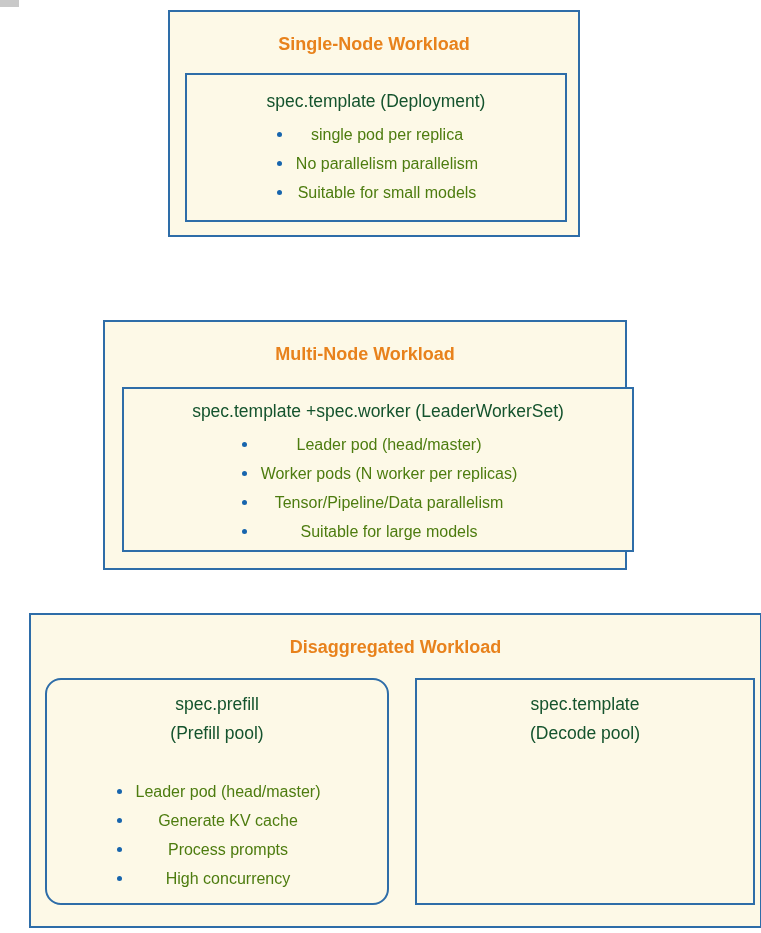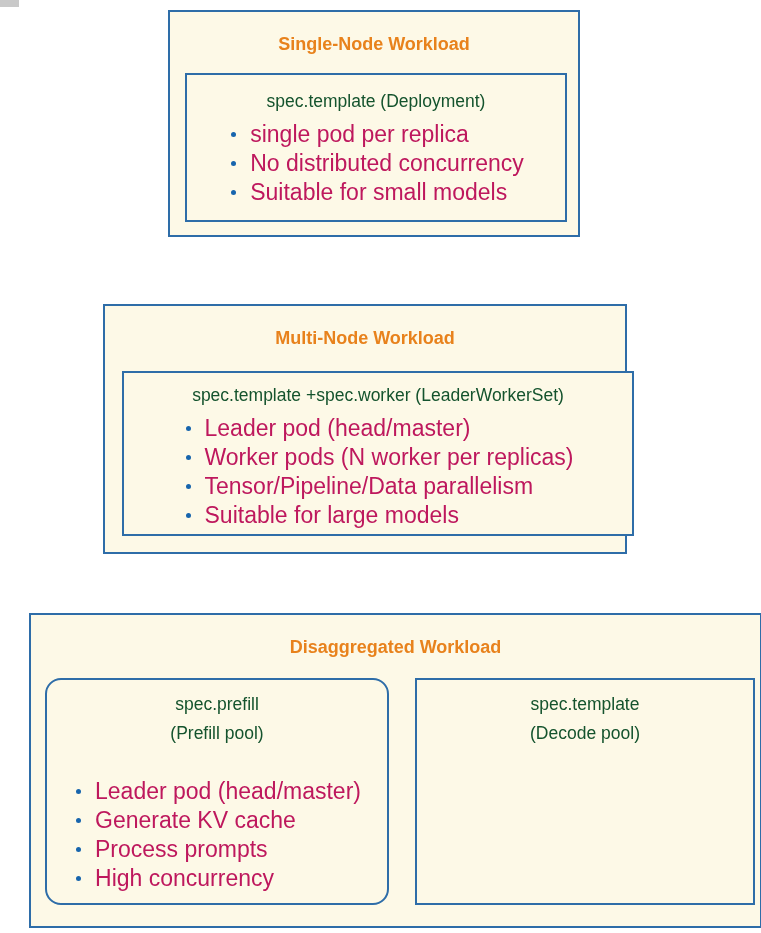--- a/index.html
+++ b/index.html
@@ -24,21 +24,21 @@
     height: 7px;
     background: #c9c9c9;
   }
   .outer-box {
     position: absolute;
     background: #FDF9E7;
     border: 2px solid #2E6DA8;
     box-sizing: border-box;
   }
   .box-single { left: 168px; top: 10px;  width: 412px; height: 227px; }
-  .box-multi  { left: 103px; top: 304px; width: 524px; height: 250px; }
+  .box-multi  { left: 103px; top: 320px; width: 524px; height: 250px; }
   .box-disagg { left: 10px;  top: 613px; width: 733px; height: 315px; margin-left: 19px; }
 
   .box-title {
     margin: 0;
     padding-top: 21px;
     text-align: center;
     color: #E8821C;
     font-size: 18px;
     font-weight: bold;
     line-height: 22px;
@@ -74,24 +74,24 @@
     margin: 4px auto 0 auto;
     padding: 0;
     width: fit-content;
   }
   .inner-prefill ul.bullets,
   .inner-decode  ul.bullets { margin-top: 29px; }
 
   ul.bullets li {
     position: relative;
     padding-left: 22px;
-    color: #be185d;
-    font-size: 23px;
+    color: #4d7c0f;
+    font-size: 16px;
     line-height: 29px;
-    text-align: left;
+    text-align: center;
   }
   ul.bullets li::before {
     content: "";
     position: absolute;
     left: 3px;
     top: 12px;
     width: 5px;
     height: 5px;
     border-radius: 50%;
     background: #1765AD;
@@ -103,21 +103,21 @@
 <div class="canvas">
 
   <div class="corner-artifact"></div>
 
   <section class="outer-box box-single">
     <h2 class="box-title">Single-Node Workload</h2>
     <div class="inner-box inner-single">
       <div class="inner-heading">spec.template (Deployment)</div>
       <ul class="bullets">
         <li>single pod per replica</li>
-        <li>No distributed concurrency</li>
+        <li>No parallelism parallelism</li>
         <li>Suitable for small models</li>
       </ul>
     </div>
   </section>
 
   <section class="outer-box box-multi">
     <h2 class="box-title">Multi-Node Workload</h2>
     <div class="inner-box inner-multi">
       <div class="inner-heading">spec.template +spec.worker (LeaderWorkerSet)</div>
       <ul class="bullets">

